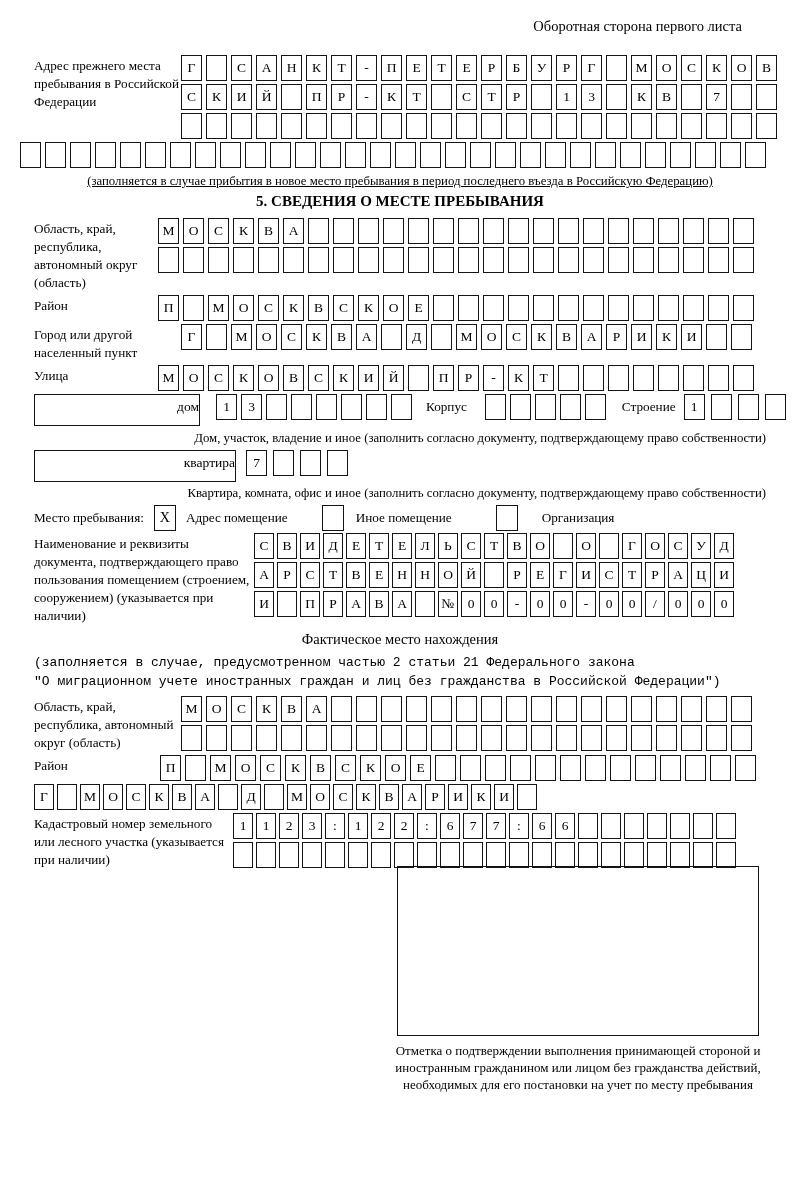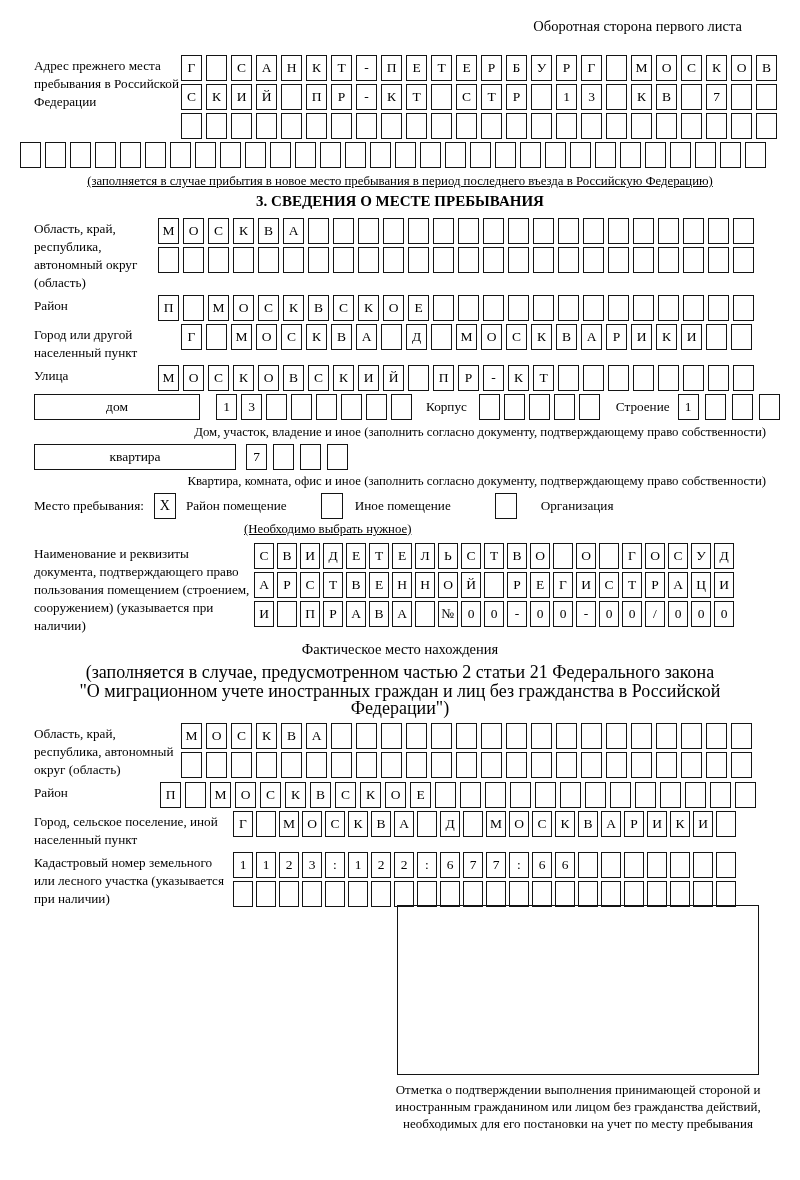--- a/index.html
+++ b/index.html
@@ -13,32 +13,32 @@
   .cell{flex:none;box-sizing:border-box;width:21px;height:26px;border:1.6px solid #141414;
         text-align:center;font-size:13.5px;line-height:23px;overflow:hidden;}
   .tight .cell{width:20px;}
   .tight{gap:3px;}
   .wide{gap:6px;}
   .fullrow{margin:3px 0 5px -14px;}
   .note{font-size:12.8px;text-align:center;margin:2px 0 4px 0;line-height:16px;text-decoration:underline;}
   .h2{font-weight:bold;font-size:15px;text-align:center;margin:4px 0 8px 0;}
   .h3{font-weight:normal;font-size:14.5px;text-align:center;margin:6px 0 6px 0;}
   .caption-left{font-size:12.8px;text-align:right;margin:1px 0 4px 0;}
-  .labelbox{box-sizing:border-box;border:1.6px solid #141414;height:26px;font-size:13.5px;
-            text-align:center;line-height:23px;flex:none;}
+  .labelbox{box-sizing:border-box;border:1.6px solid #141414;height:32px;font-size:13.5px;
+            text-align:right;line-height:23px;flex:none;}
   .housebox{width:166px;margin-right:16px;}
   .aptbox{width:202px;margin-right:10px;}
   .inline-lbl{font-size:13.2px;line-height:26px;flex:none;}
   .chk{flex:none;box-sizing:border-box;width:22px;height:26px;border:1.6px solid #141414;
        text-align:center;font-size:14px;line-height:23px;}
   .stay-row{display:flex;margin-bottom:2px;}
   .stamp-wrap{width:392px;margin-left:auto;margin-right:-8px;margin-top:-6px;}
   .stamp-box{width:362px;height:170px;border:1.8px solid #141414;margin:0 auto 6px auto;box-sizing:border-box;}
   .stamp-caption{font-size:13px;line-height:17px;text-align:center;}
-  .fact-note{font-size:18px;text-align:center;line-height:17px;margin-bottom:2px;}
+  .fact-note{font-size:13px;text-align:left;line-height:17px;margin-bottom:2px;font-family:Liberation Mono, monospace;}
 </style>
 </head>
 <body>
 
 <div class="page">
 
   <div class="top-title">Оборотная сторона первого листа</div>
 
   <div class="field">
     <div class="label" style="width:147px;">Адрес прежнего места пребывания в Российской Федерации</div>
@@ -150,21 +150,21 @@
       <span class="cell"></span>
       <span class="cell"></span>
       <span class="cell"></span>
       <span class="cell"></span>
       <span class="cell"></span>
       <span class="cell"></span>
       <span class="cell"></span>
     </div>
   <div class="note">(заполняется в случае прибытия в новое место пребывания в период последнего въезда в Российскую Федерацию)</div>
 
-  <div class="h2">3. СВЕДЕНИЯ О МЕСТЕ ПРЕБЫВАНИЯ</div>
+  <div class="h2">5. СВЕДЕНИЯ О МЕСТЕ ПРЕБЫВАНИЯ</div>
 
   <div class="field">
     <div class="label" style="width:124px;">Область, край, республика, автономный округ (область)</div>
     <div class="rows">
       <div class="cellrow">
           <span class="cell">М</span>
           <span class="cell">О</span>
           <span class="cell">С</span>
           <span class="cell">К</span>
           <span class="cell">В</span>
@@ -311,21 +311,21 @@
     <div class="cellrow" style="margin-right:14px;">
         <span class="cell">1</span>
         <span class="cell">3</span>
         <span class="cell"></span>
         <span class="cell"></span>
         <span class="cell"></span>
         <span class="cell"></span>
         <span class="cell"></span>
         <span class="cell"></span>
       </div>
-    <div class="inline-lbl" style="margin-right:12px;">Корпус</div>
+    <div class="inline-lbl" style="margin-right:18px;">Корпус</div>
     <div class="cellrow" style="margin-right:16px;">
         <span class="cell"></span>
         <span class="cell"></span>
         <span class="cell"></span>
         <span class="cell"></span>
         <span class="cell"></span>
       </div>
     <div class="inline-lbl" style="margin-right:8px;">Строение</div>
     <div class="cellrow wide">
         <span class="cell">1</span>
@@ -343,27 +343,26 @@
         <span class="cell"></span>
         <span class="cell"></span>
         <span class="cell"></span>
       </div>
   </div>
   <div class="caption-left">Квартира, комната, офис и иное (заполнить согласно документу, подтверждающему право собственности)</div>
 
   <div class="stay-row">
     <div class="inline-lbl" style="margin-right:10px;text-align:right;">Место пребывания:</div>
     <div class="chk">X</div>
-    <div class="inline-lbl" style="margin:0 34px 0 10px;">Район помещение</div>
+    <div class="inline-lbl" style="margin:0 34px 0 10px;">Адрес помещение</div>
     <div class="chk"></div>
     <div class="inline-lbl" style="margin:0 44px 0 12px;">Иное помещение</div>
     <div class="chk"></div>
     <div class="inline-lbl" style="margin-left:24px;">Организация</div>
   </div>
-  <div class="note" style="text-align:left;padding-left:210px;margin-bottom:6px;">(Необходимо выбрать нужное)</div>
 
   <div class="field" style="margin-bottom:6px;">
     <div class="label" style="width:220px;">Наименование и реквизиты документа, подтверждающего право пользования помещением (строением, сооружением) (указывается при наличии)</div>
     <div class="rows">
       <div class="cellrow tight">
           <span class="cell">С</span>
           <span class="cell">В</span>
           <span class="cell">И</span>
           <span class="cell">Д</span>
           <span class="cell">Е</span>
@@ -517,21 +516,20 @@
         <span class="cell"></span>
         <span class="cell"></span>
         <span class="cell"></span>
         <span class="cell"></span>
         <span class="cell"></span>
         <span class="cell"></span>
       </div>
   </div>
 
   <div class="field">
-    <div class="label" style="width:199px;">Город, сельское поселение, иной населенный пункт</div>
     <div class="cellrow tight">
         <span class="cell">Г</span>
         <span class="cell"></span>
         <span class="cell">М</span>
         <span class="cell">О</span>
         <span class="cell">С</span>
         <span class="cell">К</span>
         <span class="cell">В</span>
         <span class="cell">А</span>
         <span class="cell"></span>

